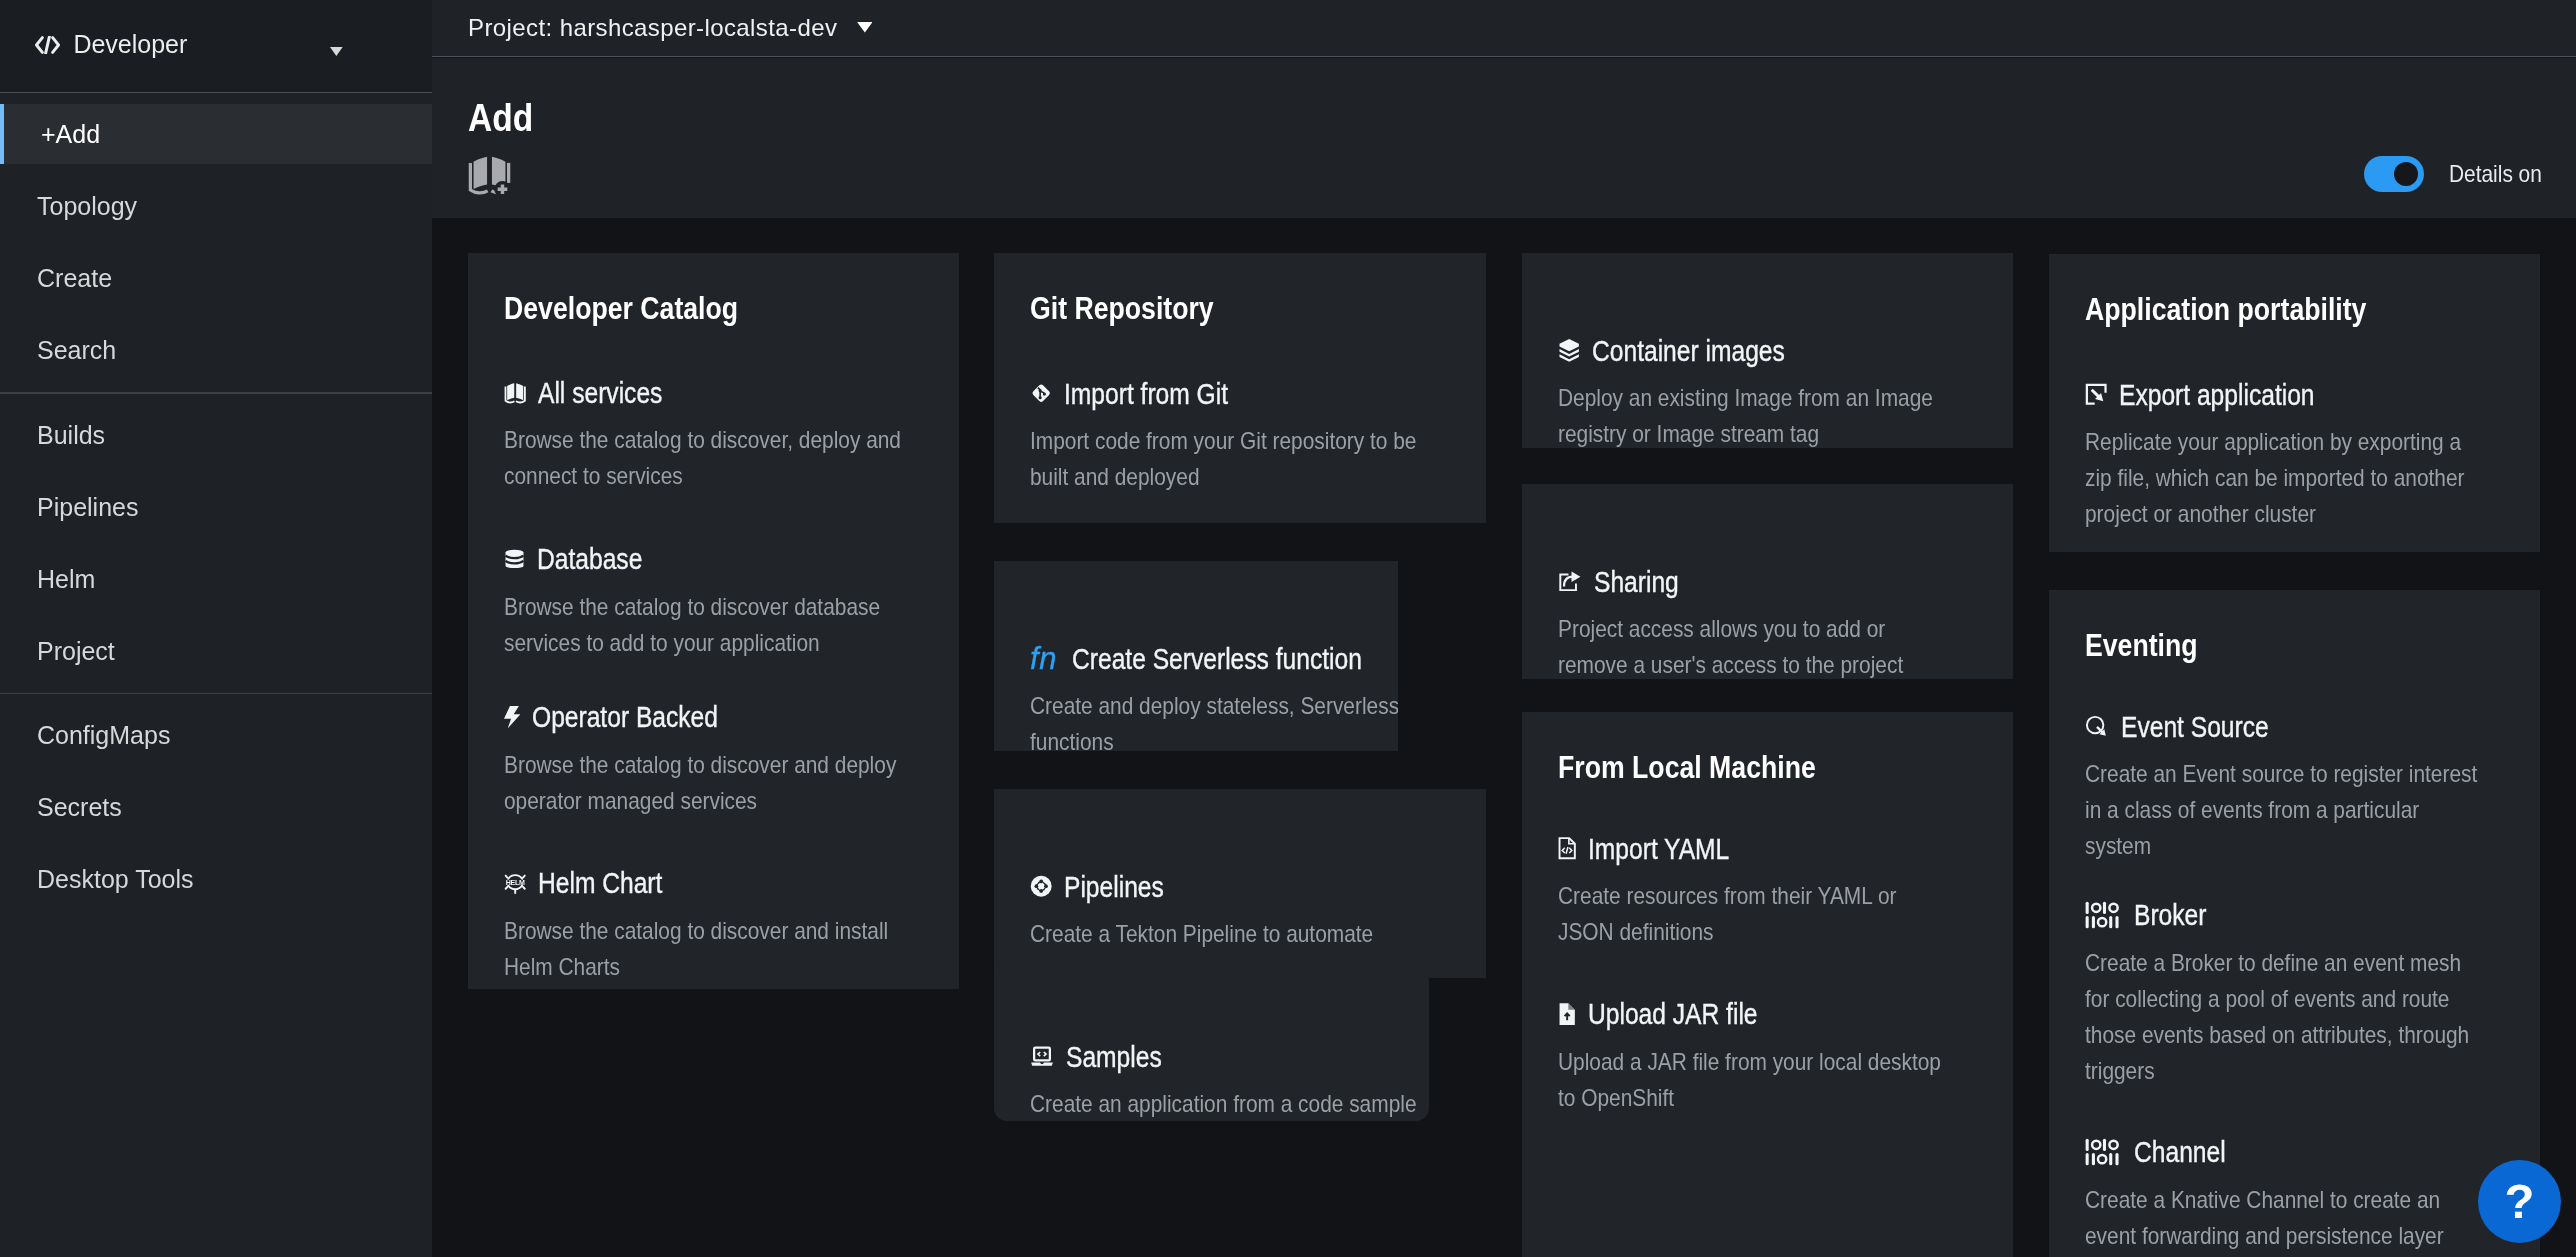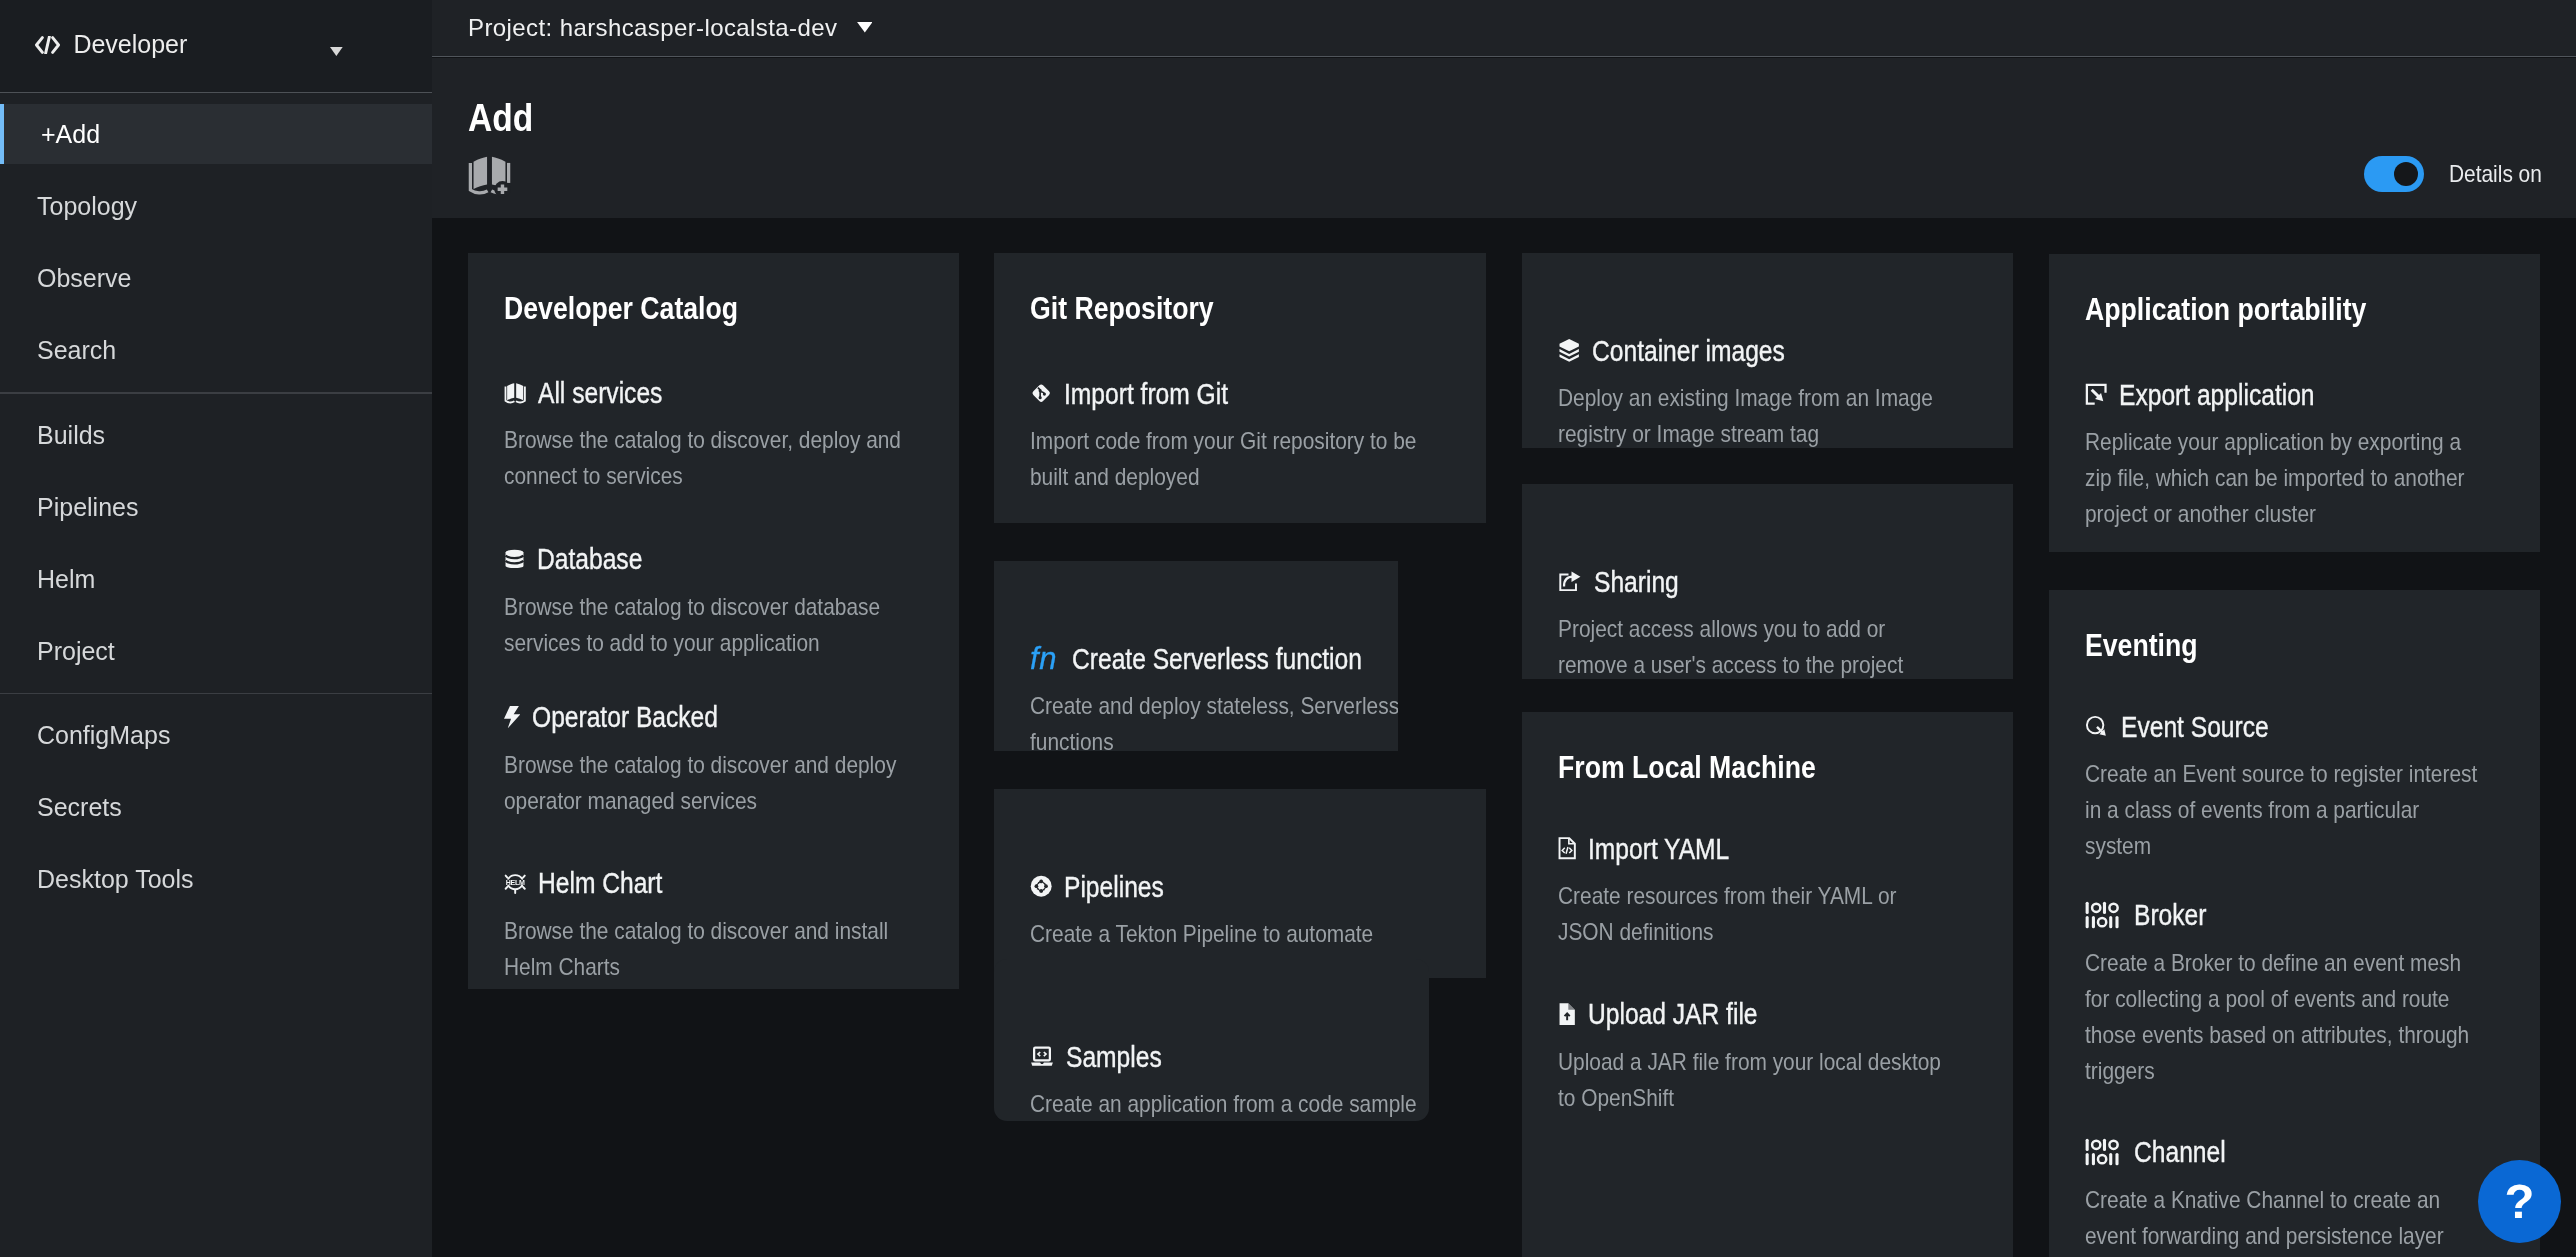--- a/index.html
+++ b/index.html
@@ -76,21 +76,21 @@
     </svg>
         <span class="t">Developer</span>
       </div>
     <div class="caret"><svg width="12.7" height="9" viewBox="0 0 17 12">
           <path d="M0 0 H17 L8.5 12 Z" fill="#d8d8d8"></path>
         </svg></div>
   </div>
   <div id="nav">
     <div class="navitem sel">+Add</div>
     <div class="navitem">Topology</div>
-    <div class="navitem">Observe</div>
+    <div class="navitem">Create</div>
     <div class="navitem">Search</div>
     <div class="navdiv"></div>
     <div class="navitem">Builds</div>
     <div class="navitem">Pipelines</div>
     <div class="navitem">Helm</div>
     <div class="navitem">Project</div>
     <div class="navdiv"></div>
     <div class="navitem">ConfigMaps</div>
     <div class="navitem">Secrets</div>
     <div class="navitem">Desktop Tools</div>

